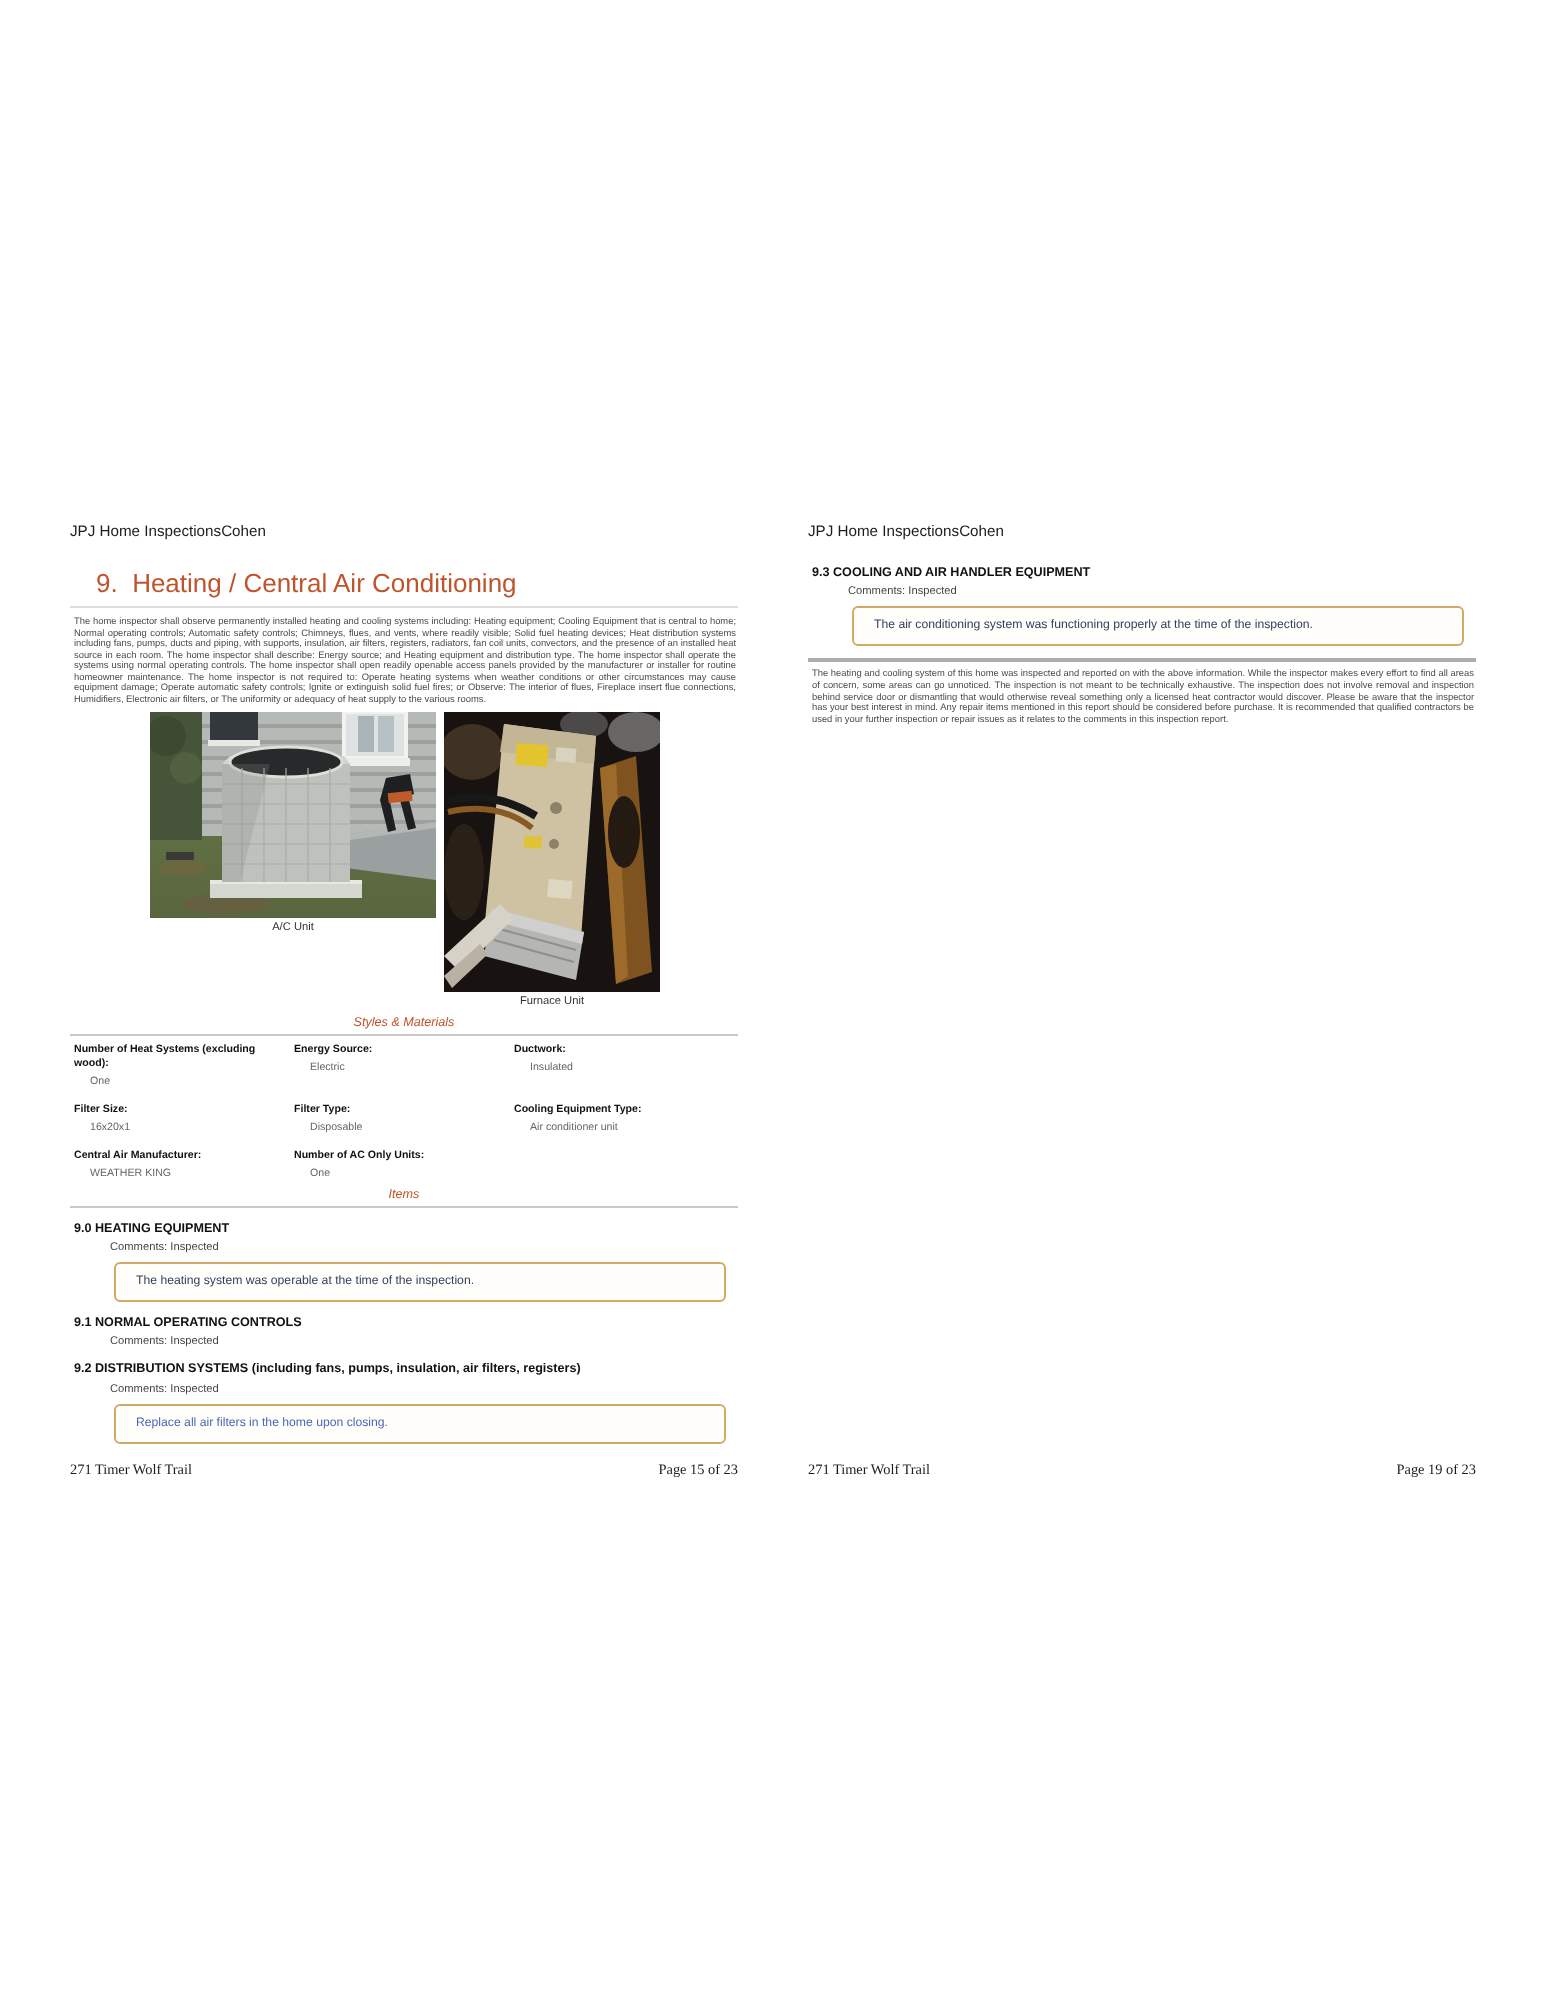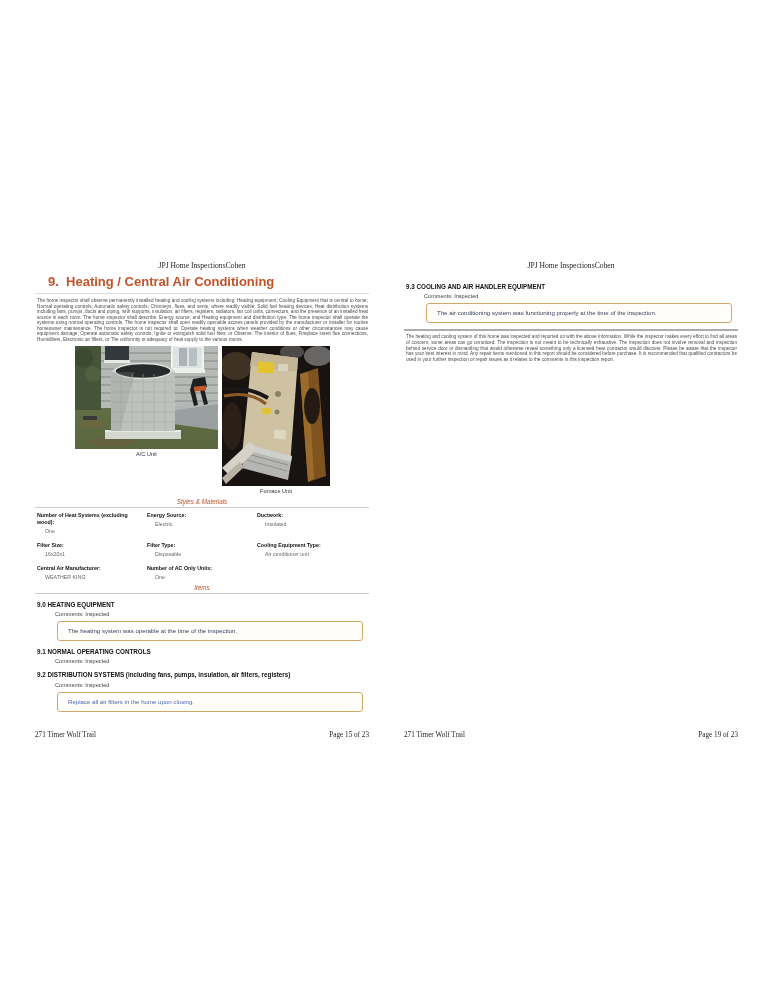--- a/index.html
+++ b/index.html
@@ -2,27 +2,27 @@
 <html style="--accent: #c0532b; --note-border: #d2a968; --note-text: #2f3f5c; --note-text-blue: #4a66b8;"><head>
 <meta charset="utf-8">
 <style>
   html,body{margin:0;padding:0;background:#ffffff;}
   #canvas{position:relative;width:772px;height:1000px;background:#ffffff;overflow:hidden;
           font-family:"Liberation Sans", sans-serif;color:#222;}
   .page{position:absolute;top:261px;width:334px;height:478px;}
   #page-left{left:35px;}
   #page-right{left:404px;}
 
-  .hdr{display:flex;justify-content:center;align-items:baseline;
-       font-family:Liberation Serif, serif;font-size:7.6px;color:#1d1d1d;}
+  .hdr{display:flex;justify-content:flex-start;align-items:baseline;
+       font-family:Liberation Sans, sans-serif;font-size:7.6px;color:#1d1d1d;}
   .ftr{position:absolute;bottom:0;left:0;right:0;display:flex;justify-content:space-between;
        font-family:"Liberation Serif", serif;font-size:7.2px;color:#1d1d1d;margin-top:34px;}
 
-  .sec-title{margin-top:2px;padding:2px 0 4px 13px;border-bottom:1px solid #dcdcdc;
-             font-size:13px;font-weight:bold;color:var(--accent);white-space:pre-wrap;}
+  .sec-title{margin-top:12px;padding:2px 0 4px 13px;border-bottom:1px solid #dcdcdc;
+             font-size:13px;font-weight:normal;color:var(--accent);white-space:pre-wrap;}
   .intro{margin-top:4px;padding:0 1px 0 2px;font-size:4.7px;line-height:1.17;color:#4a4a4a;
          text-align:justify;}
 
   .photos{margin-top:4px;padding-left:40px;display:flex;gap:4px;align-items:flex-start;}
   .photo-block{display:flex;flex-direction:column;align-items:center;}
   .photo{display:block;background:#000;}
   .caption{margin-top:2px;font-size:5.6px;color:#333;}
 
   .divider-label{margin-top:4px;text-align:center;font-size:6.3px;font-style:italic;
                  color:var(--accent);}

